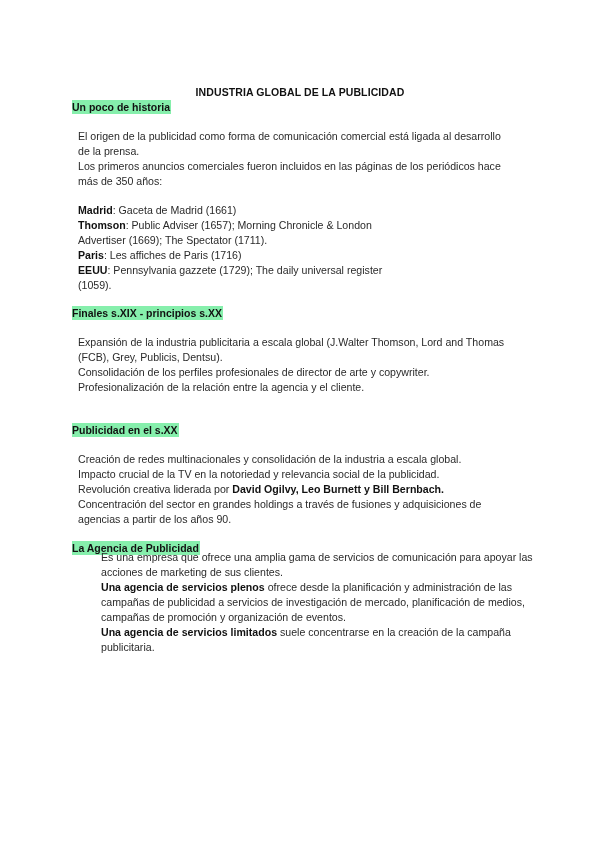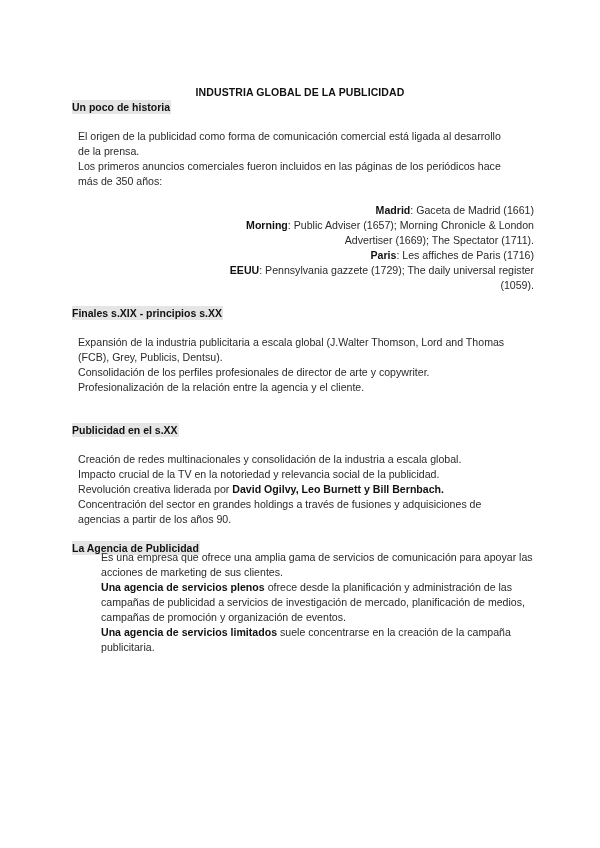--- a/index.html
+++ b/index.html
@@ -33,21 +33,21 @@
       color: #111;
     }
     .section-heading {
       position: absolute;
       left: 0;
       font-weight: bold;
       font-size: 10.5px;
       line-height: 14px;
     }
     .section-heading span {
-      background: #e5e5e5;
+      background: #86efac;
       padding: 1px 1px 1px 0;
       color: #111;
     }
     .para {
       position: absolute;
       left: 0;
       width: 462px;
       font-size: 10.6px;
       line-height: 15px;
       color: #2a2a2a;
@@ -64,23 +64,23 @@
 
   <div class="section-heading" style="top:100px;">
     <span>Un poco de historia</span>
   </div>
   <div class="para" style="top:129px;">
     <span class="line">El origen de la publicidad como forma de comunicación comercial está ligada al desarrollo</span>
     <span class="line">de la prensa.</span>
     <span class="line">Los primeros anuncios comerciales fueron incluidos en las páginas de los periódicos hace</span>
     <span class="line">más de 350 años:</span>
   </div>
-  <div class="para" style="top:203px;text-align:right;">
+  <div class="para" style="top:203px;">
     <span class="line"><b>Madrid</b><span>: Gaceta de Madrid (1661)</span></span>
-    <span class="line"><b>Morning</b><span>: Public Adviser (1657); Morning Chronicle &amp; London</span></span>
+    <span class="line"><b>Thomson</b><span>: Public Adviser (1657); Morning Chronicle &amp; London</span></span>
     <span class="line"><span>Advertiser (1669); The Spectator (1711).</span></span>
     <span class="line"><b>Paris</b><span>: Les affiches de Paris (1716)</span></span>
     <span class="line"><b>EEUU</b><span>: Pennsylvania gazzete (1729); The daily universal register</span></span>
     <span class="line"><span>(1059).</span></span>
   </div>
 
   <div class="section-heading" style="top:306px;">
     <span>Finales s.XIX - principios s.XX</span>
   </div>
   <div class="para" style="top:335px;">

